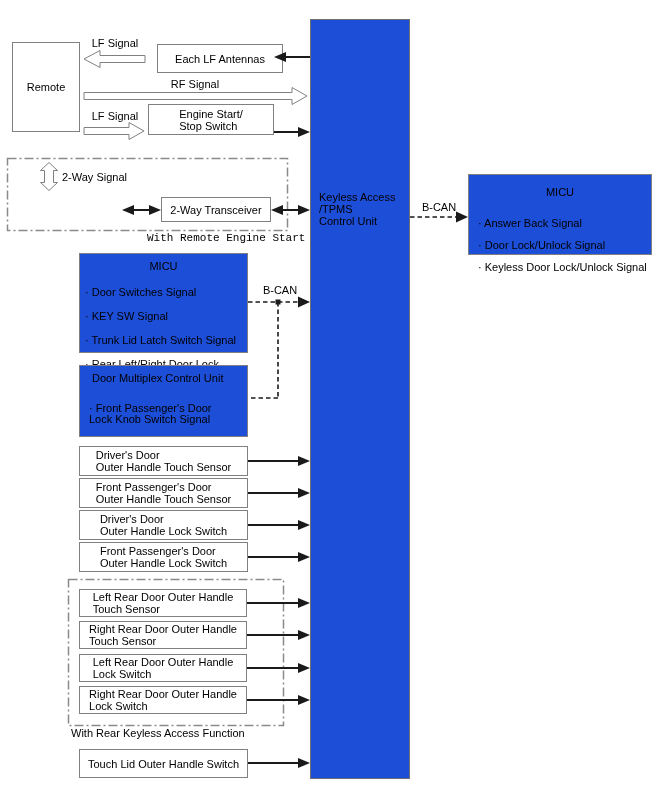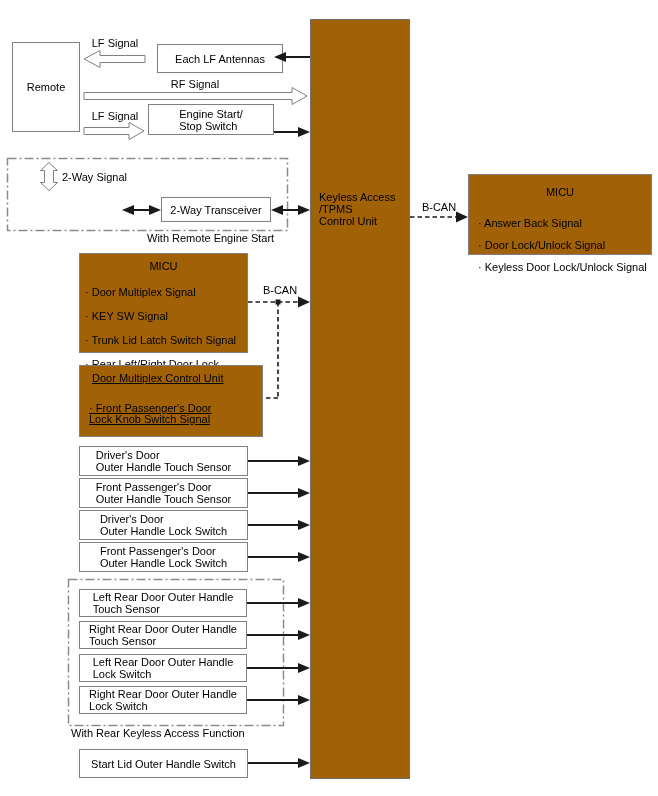--- a/index.html
+++ b/index.html
@@ -1,21 +1,21 @@
 <!DOCTYPE html>
 <html><head>
 <meta charset="utf-8">
 <style>
   html,body{margin:0;padding:0;background:#ffffff;}
   #canvas{position:relative;width:658px;height:796px;background:#ffffff;overflow:hidden;
           font-family:"Liberation Sans", sans-serif;color:#000;}
   .box{position:absolute;box-sizing:border-box;background:#fff;border:1px solid #808080;
        display:flex;align-items:center;justify-content:center;}
   .lbl{font-size:11px;line-height:12px;color:#000;text-align:left;white-space:pre-line;}
-  .bigbox{position:absolute;box-sizing:border-box;background:#a16207;border:1px solid #808080;
+  .bigbox{position:absolute;box-sizing:border-box;background:#1d4ed8;border:1px solid #808080;
           font-size:11px;line-height:12px;}
   .title{text-align:center;}
   .items{white-space:pre-line;}
   .item{white-space:pre-line;}
   .cap{position:absolute;font-size:11px;line-height:12px;color:#000;}
   .sig{position:absolute;font-size:11px;line-height:12px;color:#000;text-align:center;}
   .hl{position:absolute;height:2px;background:#1a1a1a;}
   .ah-r{position:absolute;width:0;height:0;border-left:12px solid #1a1a1a;
         border-top:5px solid transparent;border-bottom:5px solid transparent;}
   .ah-l{position:absolute;width:0;height:0;border-right:12px solid #1a1a1a;
@@ -72,21 +72,21 @@
   </div>
 
   <div class="hl" style="left:130px;top:209px;width:22px;"></div>
   <div class="ah-l" style="left:122px;top:205px;"></div>
   <div class="ah-r" style="left:149px;top:205px;"></div>
 
   <div class="hl" style="left:280px;top:209px;width:20px;"></div>
   <div class="ah-l" style="left:271px;top:205px;"></div>
   <div class="ah-r" style="left:298px;top:205px;"></div>
 
-  <div class="cap" style="left:147px;top:232px;">With Remote Engine Start</div>
+  <div class="cap" style="left:147px;top:232px;font-family:Liberation Mono, monospace;">With Remote Engine Start</div>
 
   <div class="bigbox" style="left:310px;top:19px;width:100px;height:760px;border-color:#707070;">
     <div class="lbl" style="position:absolute;left:8px;top:171px;">Keyless Access
 /TPMS
 Control Unit</div>
   </div>
 
   <div class="sig" style="left:414px;top:201px;width:50px;">B-CAN</div>
   <svg style="left:410px;top:210px;" width="58" height="14">
     <line x1="0" y1="7" x2="47" y2="7" stroke="#1a1a1a" stroke-width="1.6" stroke-dasharray="4.5,3"></line>
@@ -98,38 +98,38 @@
     <div class="items" style="padding-left:9px;margin-top:9px;line-height:11px;">
       <div class="item">· Answer Back Signal</div>
       <div class="item">· Door Lock/Unlock Signal</div>
       <div class="item">· Keyless Door Lock/Unlock Signal</div>
     </div>
   </div>
 
   <div class="bigbox" style="left:79px;top:253px;width:169px;height:100px;">
     <div class="title" style="margin-top:6px;">MICU</div>
     <div class="items" style="padding-left:5px;margin-top:2px;">
-      <div class="item">· Door Multiplex Signal</div>
+      <div class="item">· Door Switches Signal</div>
       <div class="item">· KEY SW Signal</div>
       <div class="item">· Trunk Lid Latch Switch Signal</div>
       <div class="item">· Rear Left/Right Door Lock
 Knob Switches Signal</div>
     </div>
   </div>
 
   <div class="sig" style="left:253px;top:284px;width:54px;">B-CAN</div>
   <svg style="left:248px;top:296px;" width="62" height="110">
     <line x1="0" y1="6" x2="51" y2="6" stroke="#1a1a1a" stroke-width="1.6" stroke-dasharray="4.5,3"></line>
     <polygon points="50,0.5 62,6 50,11.5" fill="#1a1a1a"></polygon>
     <rect x="27.5" y="3.5" width="5" height="5" fill="#1a1a1a"></rect>
     <line x1="30" y1="6" x2="30" y2="102" stroke="#1a1a1a" stroke-width="1.6" stroke-dasharray="4.5,3"></line>
     <line x1="30" y1="102" x2="0" y2="102" stroke="#1a1a1a" stroke-width="1.6" stroke-dasharray="4.5,3"></line>
   </svg>
 
-  <div class="bigbox" style="left:79px;top:365px;width:184px;height:72px;text-decoration:underline;">
+  <div class="bigbox" style="left:79px;top:365px;width:169px;height:72px;">
     <div style="margin-top:6px;padding-left:12px;">Door Multiplex Control Unit</div>
     <div class="items" style="padding-left:9px;margin-top:4px;line-height:11px;">
       <div class="item" style="margin-top:4px;">· Front Passenger's Door
 Lock Knob Switch Signal</div>
     </div>
   </div>
 
   <div class="box" style="left:79px;top:446px;width:169px;height:30px;">
     <div class="lbl">Driver's Door
 Outer Handle Touch Sensor</div>
@@ -186,18 +186,18 @@
   <div class="box" style="left:79px;top:686px;width:168px;height:28px;">
     <div class="lbl">Right Rear Door Outer Handle
 Lock Switch</div>
   </div>
   <div class="hl" style="left:247px;top:699px;width:53px;"></div>
   <div class="ah-r" style="left:298px;top:695px;"></div>
 
   <div class="cap" style="left:71px;top:727px;">With Rear Keyless Access Function</div>
 
   <div class="box" style="left:79px;top:749px;width:169px;height:29px;">
-    <div class="lbl">Start Lid Outer Handle Switch</div>
+    <div class="lbl">Touch Lid Outer Handle Switch</div>
   </div>
   <div class="hl" style="left:248px;top:762px;width:52px;"></div>
   <div class="ah-r" style="left:298px;top:758px;"></div>
 
 </div>
 
 </body></html>

